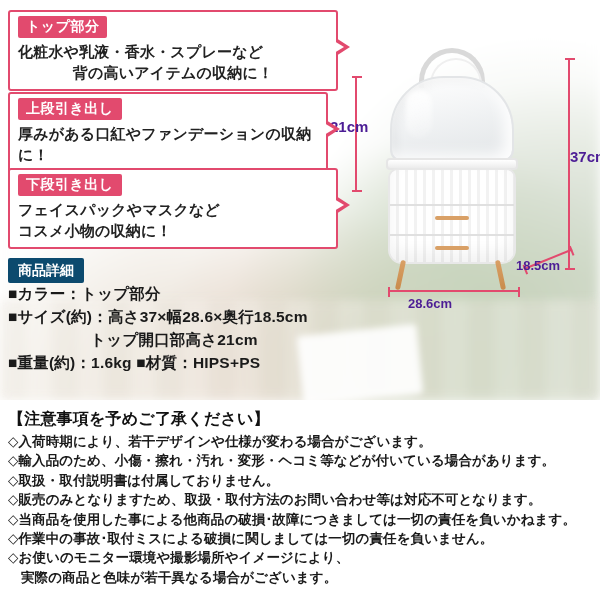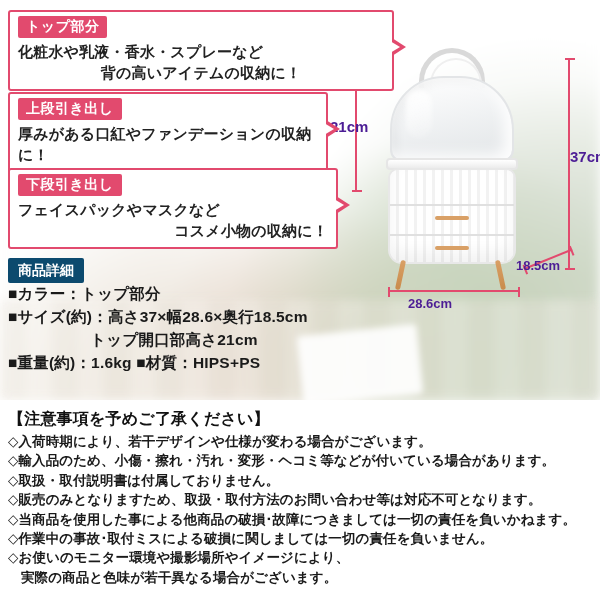--- a/index.html
+++ b/index.html
@@ -81,21 +81,21 @@
   }
   .callout .body {
     color: #222222;
     font-size: 15px;
     line-height: 21px;
     font-weight: bold;
     letter-spacing: 0.2px;
   }
   .callout .body .ln { display: block; }
   .callout .body .ln.c { text-align: center; }
-  .callout .body .ln.r { text-align: right; }
+  .callout .body .ln.r { text-align: left; }
 
   
   .tail {
     position: absolute;
     width: 0; height: 0;
     border-top: 9px solid transparent;
     border-bottom: 9px solid transparent;
     border-left: 14px solid #e24a6e;
     right: -14px;
     top: 26px;
@@ -103,21 +103,21 @@
   .tail:after {
     content: "";
     position: absolute;
     left: -16px; top: -6px;
     width: 0; height: 0;
     border-top: 6px solid transparent;
     border-bottom: 6px solid transparent;
     border-left: 10px solid #ffffff;
   }
 
-  #callout-top   { left: 8px;  top: 10px;  width: 386px; }
+  #callout-top   { left: 8px;  top: 10px;  width: 330px; }
   #callout-upper { left: 8px;  top: 92px;  width: 320px; }
   #callout-lower { left: 8px;  top: 168px; width: 330px; }
 
   
   .detail-head {
     position: absolute;
     left: 8px; top: 258px;
     background: #0c4a6e;
     color: #fff;
     font-weight: bold;

